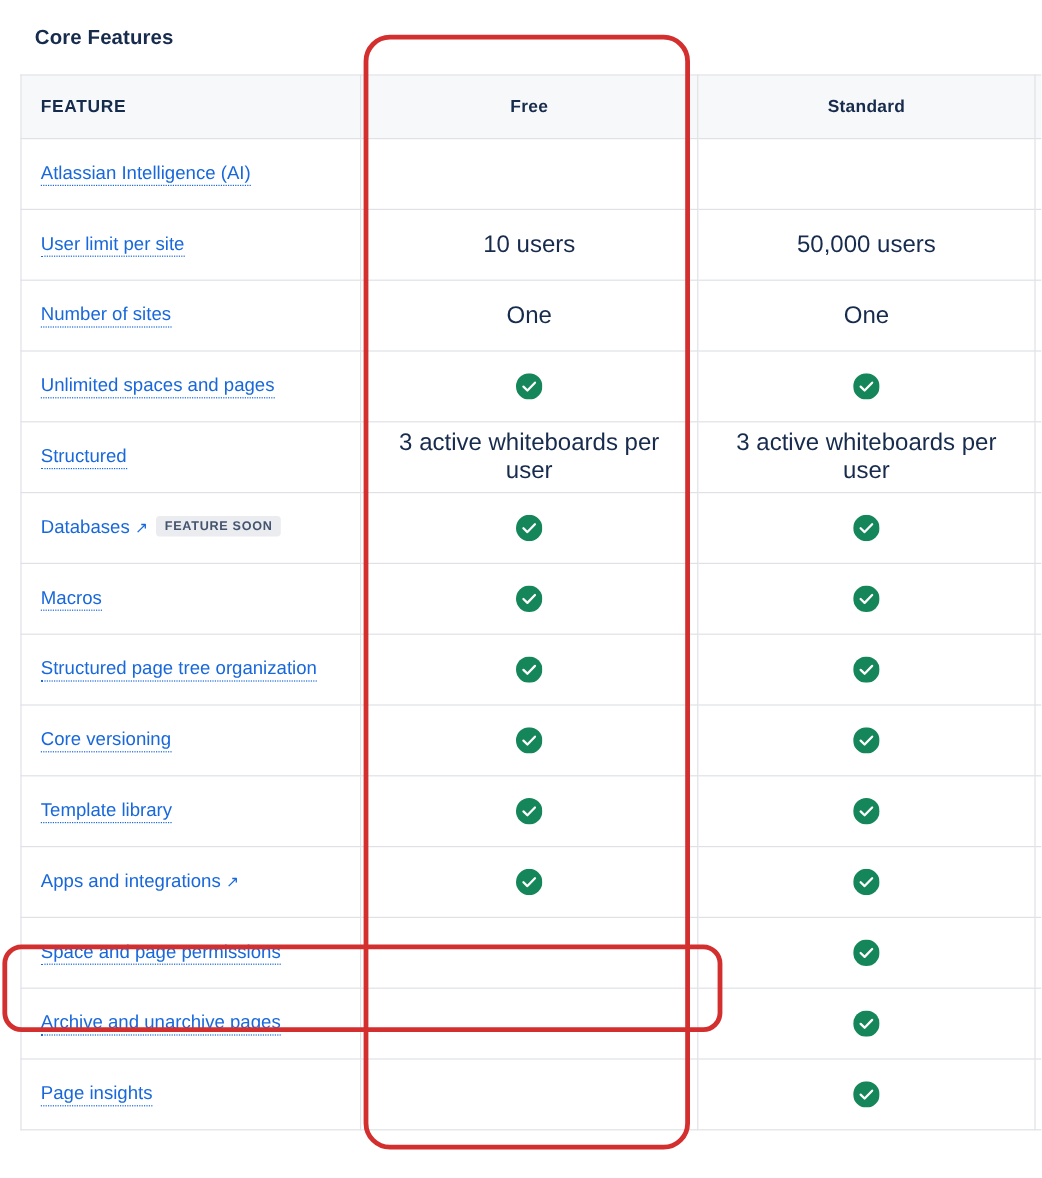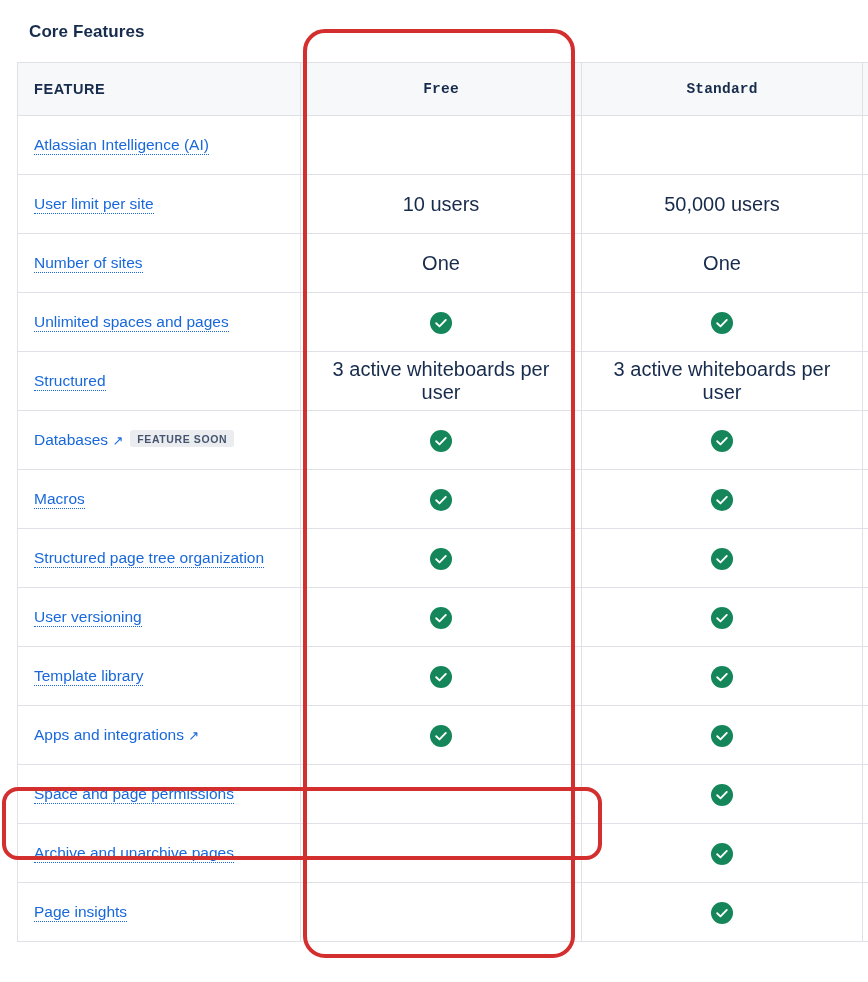--- a/index.html
+++ b/index.html
@@ -57,21 +57,21 @@
     font-size: 14.5px;
     font-weight: 600;
     color: #172B4D;
   }
   th.h-feature {
     text-align: left;
     letter-spacing: .55px;
     font-weight: 600;
     text-transform: uppercase;
   }
-  th.h-plan { text-align: center; font-weight: 500; letter-spacing: .2px; font-family: Liberation Mono, monospace; }
+  th.h-plan { text-align: center; font-weight: 500; letter-spacing: .2px; }
 
   table.compare tbody td { height: 59px; background: #ffffff; }
   td.feature-cell { text-align: left; }
   td.value-cell   { text-align: center; font-size: 20px; color: #172B4D; }
   tr.tall td { height: 78px; }
 
   
   a.feat-link {
     color: #1868DB;
     font-size: 15.5px;
@@ -217,21 +217,21 @@
                 <circle cx="11" cy="11" r="11" fill="#14865A"></circle>
                 <path d="M6.2 11.2 L9.5 14.4 L15.8 7.9" fill="none" stroke="#ffffff" stroke-width="1.9" stroke-linecap="round" stroke-linejoin="round"></path>
               </svg></td>
             <td class="value-cell"><svg class="check" viewBox="0 0 22 22">
                 <circle cx="11" cy="11" r="11" fill="#14865A"></circle>
                 <path d="M6.2 11.2 L9.5 14.4 L15.8 7.9" fill="none" stroke="#ffffff" stroke-width="1.9" stroke-linecap="round" stroke-linejoin="round"></path>
               </svg></td>
             <td class="value-cell"></td>
           </tr>
           <tr>
-            <td class="feature-cell"><a class="feat-link">User versioning</a></td>
+            <td class="feature-cell"><a class="feat-link">Core versioning</a></td>
             <td class="value-cell"><svg class="check" viewBox="0 0 22 22">
                 <circle cx="11" cy="11" r="11" fill="#14865A"></circle>
                 <path d="M6.2 11.2 L9.5 14.4 L15.8 7.9" fill="none" stroke="#ffffff" stroke-width="1.9" stroke-linecap="round" stroke-linejoin="round"></path>
               </svg></td>
             <td class="value-cell"><svg class="check" viewBox="0 0 22 22">
                 <circle cx="11" cy="11" r="11" fill="#14865A"></circle>
                 <path d="M6.2 11.2 L9.5 14.4 L15.8 7.9" fill="none" stroke="#ffffff" stroke-width="1.9" stroke-linecap="round" stroke-linejoin="round"></path>
               </svg></td>
             <td class="value-cell"></td>
           </tr>

